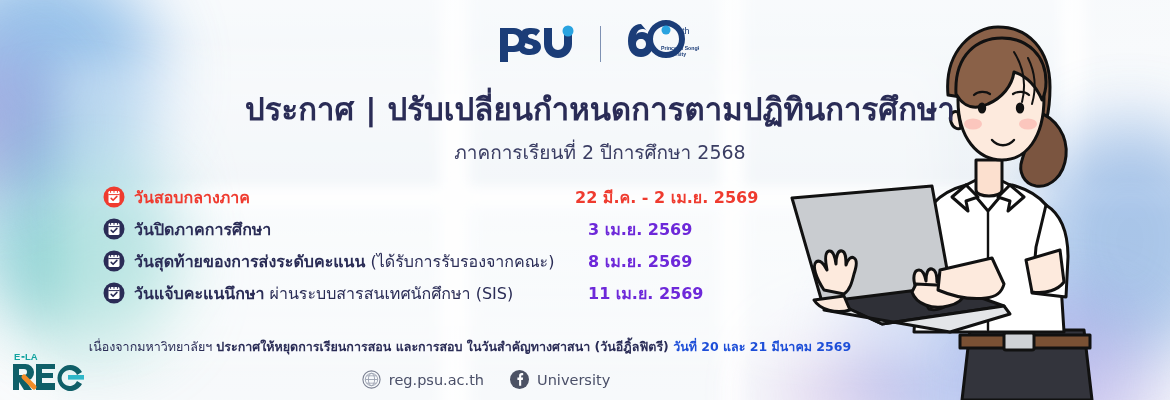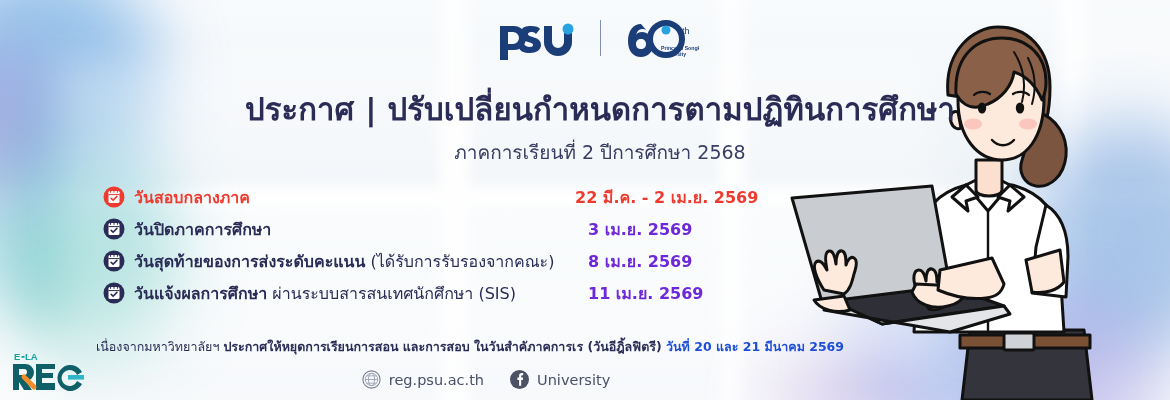--- a/index.html
+++ b/index.html
@@ -57,21 +57,21 @@
   .content-veil {
     position: absolute;
     left: 60px; top: 60px; width: 880px; height: 300px;
     background: rgba(255,255,255,.35);
     filter: blur(20px);
   }
 
   
   .psu-logo {
     position: absolute; left: 498px; top: 20px;
-    display: flex; align-items: flex-start; gap: 24px;
+    display: flex; align-items: flex-end; gap: 24px;
     z-index: 6;
   }
   .psu-mark { position: relative; width: 78px; height: 40px; }
   .psu-mark svg { display:block; }
   .psu-sep { width: 1px; height: 36px; background: #1b3d78; opacity:.55; }
   .psu-60 { position: relative; display: flex; align-items: flex-start; }
   .psu-60 svg { display:block; }
 
   .reg-logo {
     position: absolute; left: 10px; top: 348px;
@@ -278,28 +278,28 @@
           <rect x="5.5" y="5" width="11" height="12" rx="1.6" fill="#ffffff"></rect>
           <g stroke="#2a2c56" stroke-width="1" stroke-linecap="round">
             <line x1="7.6" y1="6.4" x2="7.6" y2="3.4"></line>
             <line x1="11" y1="6.4" x2="11" y2="3.4"></line>
             <line x1="14.4" y1="6.4" x2="14.4" y2="3.4"></line>
             <line x1="5.8" y1="8.6" x2="16.2" y2="8.6"></line>
           </g>
           <path d="M8.2 12.4 l1.9 1.9 l3.8 -3.9" fill="none" stroke="#2a2c56" stroke-width="1.6" stroke-linecap="round" stroke-linejoin="round"></path>
         </svg>
       </span>
-      <span class="label"><span>วันแจ้งผลการศึกษา</span><span class="thin"> ผ่านระบบสารสนเทศนักศึกษา (SIS)</span></span>
+      <span class="label"><span>วันแจ้บคะแนนึกษา</span><span class="thin"> ผ่านระบบสารสนเทศนักศึกษา (SIS)</span></span>
       <span class="date">11 เม.ย. 2569</span>
     </div>
 
   </div>
 
   <div class="note">
-    <span class="lead">เนื่องจากมหาวิทยาลัยฯ </span><span class="strong">ประกาศให้หยุดการเรียนการสอน และการสอบ ในวันสำคัภาคการเร (วันอีฎิ้ลฟิตรี) </span><span class="red"> วันที่ 20 และ 21 มีนาคม 2569</span>
+    <span class="lead">เนื่องจากมหาวิทยาลัยฯ </span><span class="strong">ประกาศให้หยุดการเรียนการสอน และการสอบ ในวันสำคัญทางศาสนา (วันอีฎิ้ลฟิตรี) </span><span class="red"> วันที่ 20 และ 21 มีนาคม 2569</span>
   </div>
 
   <div class="contacts">
     <div class="contact">
       <span class="ico">
         <svg width="19" height="19" viewBox="0 0 19 19" xmlns="http://www.w3.org/2000/svg">
           <circle cx="9.5" cy="9.5" r="8.6" fill="none" stroke="#7b8092" stroke-width="1.1"></circle>
           <circle cx="9.5" cy="9.5" r="6.2" fill="none" stroke="#9aa0b0" stroke-width=".9"></circle>
           <ellipse cx="9.5" cy="9.5" rx="3.1" ry="6.2" fill="none" stroke="#9aa0b0" stroke-width=".9"></ellipse>
           <line x1="3.3" y1="9.5" x2="15.7" y2="9.5" stroke="#9aa0b0" stroke-width=".9"></line>

